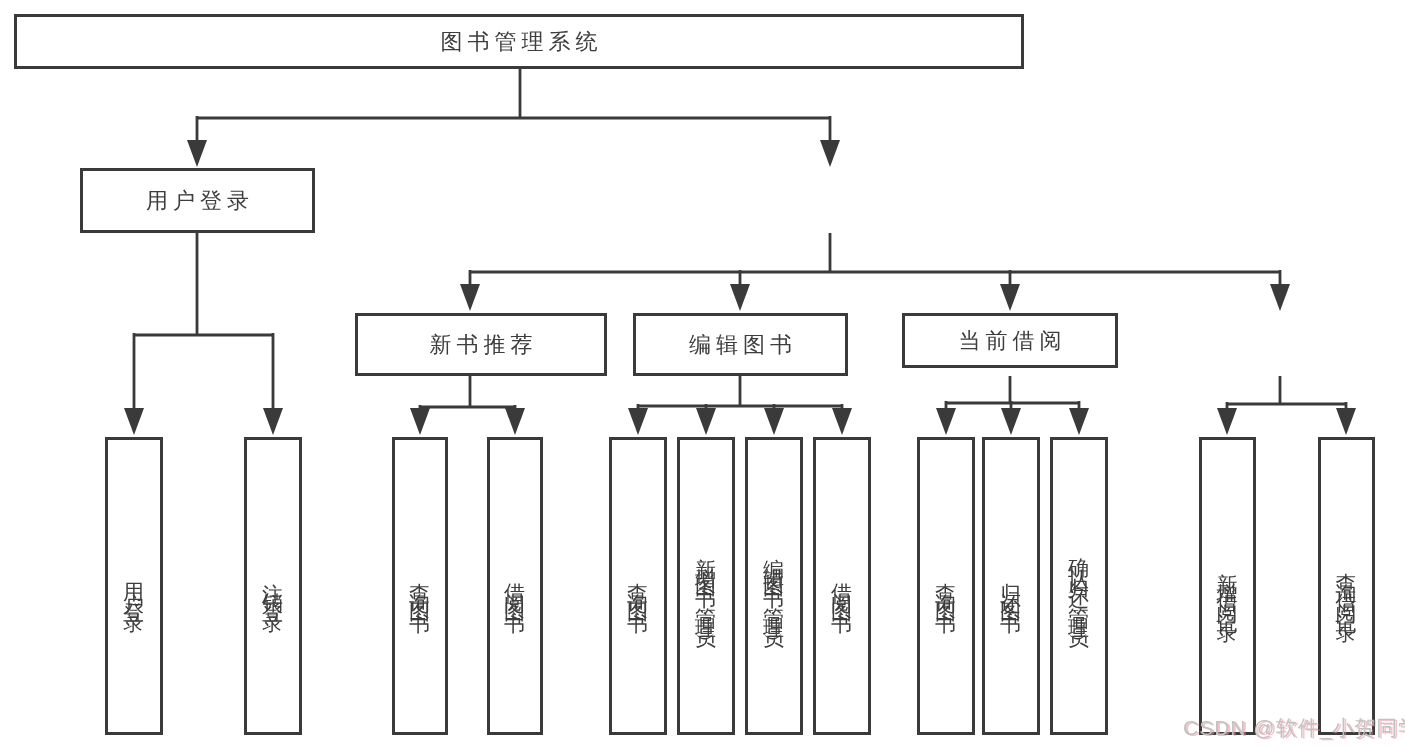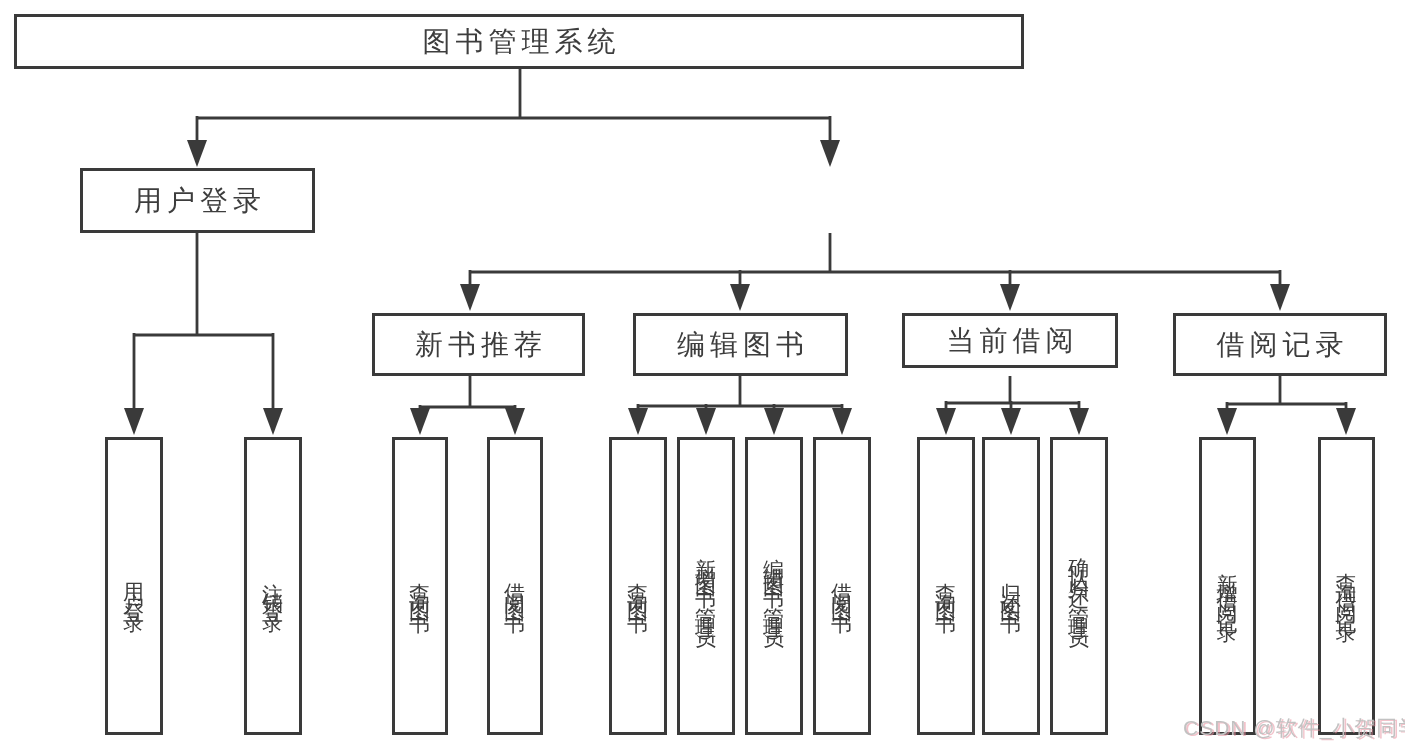--- a/index.html
+++ b/index.html
@@ -13,21 +13,21 @@
   #wires{position:absolute;left:0;top:0;width:1405px;height:747px;}
   .hbox{
     position:absolute;
     box-sizing:border-box;
     border:3px solid #3a3a3a;
     background:#ffffff;
     display:flex;align-items:center;justify-content:center;
   }
   .hbox span{
     color:#3d3d3d;
-    font-size:28px;
+    font-size:22px;
     letter-spacing:5px;
     text-indent:5px;
     white-space:nowrap;
   }
   .vbox{
     position:absolute;
     box-sizing:border-box;
     border:3px solid #3a3a3a;
     background:#ffffff;
     top:437px;height:298px;
@@ -108,31 +108,28 @@
   </svg>
 
   <div class="hbox" style="left:14px;top:14px;width:1010px;height:55px">
     <span>图书管理系统</span>
   </div>
 
   <div class="hbox" style="left:80px;top:168px;width:235px;height:65px">
     <span>用户登录</span>
   </div>
 
-  <div class="hbox" style="left:372px;top:313px;width:213px;height:63px">
+  <div class="hbox" style="left:355px;top:313px;width:252px;height:63px">
     <span>新书推荐</span>
   </div>
   <div class="hbox" style="left:633px;top:313px;width:215px;height:63px">
     <span>编辑图书</span>
   </div>
   <div class="hbox" style="left:902px;top:313px;width:216px;height:55px">
     <span>当前借阅</span>
-  </div>
-  <div class="hbox" style="left:1173px;top:313px;width:214px;height:63px">
-    <span>借阅记录</span>
   </div>
 
   <div class="vbox" style="left:105px;width:58px">
     <span>用户登录</span>
   </div>
   <div class="vbox" style="left:244px;width:58px">
     <span>注销登录</span>
   </div>
   <div class="vbox" style="left:392px;width:56px">
     <span>查询图书</span>

